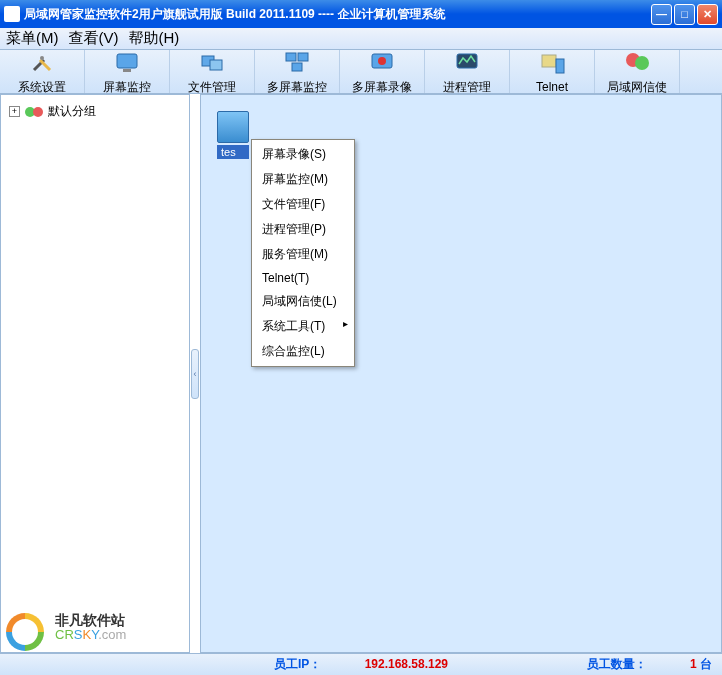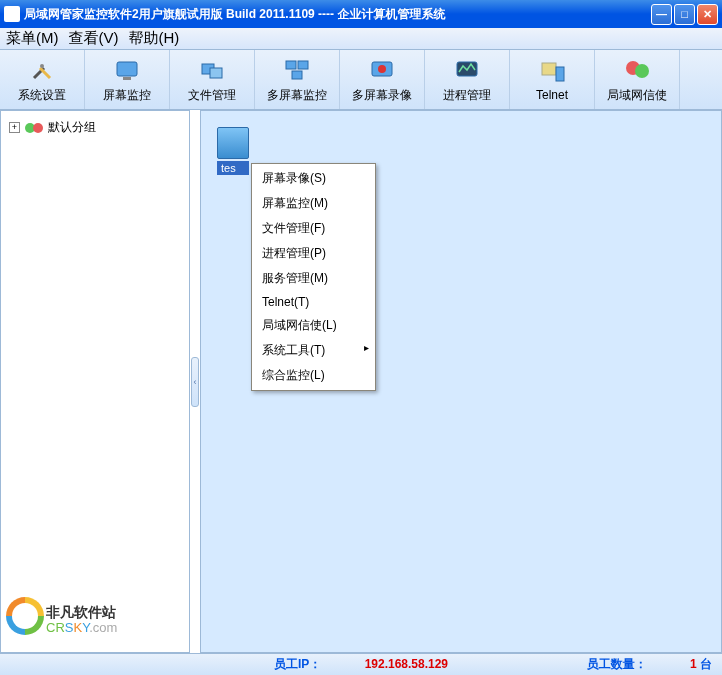--- a/index.html
+++ b/index.html
@@ -12,50 +12,50 @@
     .titlebar-text { flex: 1; white-space: nowrap; }
     .titlebar-buttons { display: flex; gap: 2px; }
     .titlebar-btn { width: 21px; height: 21px; border: 1px solid #fff; border-radius: 3px; display: flex; align-items: center; justify-content: center; font-size: 11px; font-weight: bold; color: #fff; cursor: pointer; }
     .titlebar-btn.min { background: linear-gradient(to bottom,#4e93ec,#2b6ed6); }
     .titlebar-btn.max { background: linear-gradient(to bottom,#4e93ec,#2b6ed6); }
     .titlebar-btn.close { background: linear-gradient(to bottom,#f0876b,#e14a2c); }
     
     .menubar { height: 22px; background: linear-gradient(to bottom,#eef3fb,#d7e6fb); border-bottom: 1px solid #9db9d7; display: flex; align-items: center; padding: 0 6px; font-size: 15px; gap: 10px; }
     .menubar-item { cursor: pointer; }
     
-    .toolbar { height: 60px; background: linear-gradient(to bottom,#e8f1fc,#cfe3fa); border-bottom: 1px solid #9db9d7; display: flex; }
+    .toolbar { height: 44px; background: linear-gradient(to bottom,#e8f1fc,#cfe3fa); border-bottom: 1px solid #9db9d7; display: flex; }
     .tool-btn { width: 85px; border-right: 1px solid #b9cfe8; display: flex; flex-direction: column; align-items: center; justify-content: center; font-size: 12px; cursor: pointer; gap: 3px; }
     .tool-icon { width: 28px; height: 28px; display: flex; align-items: center; justify-content: center; }
     
     .content { flex: 1; display: flex; min-height: 0; }
     .sidebar { width: 190px; background: #fff; border: 1px solid #9db9d7; display: flex; flex-direction: column; }
     .tree { padding: 6px; font-size: 12px; }
     .tree-item { display: flex; align-items: center; gap: 4px; padding: 2px; }
     .tree-expand { width: 11px; height: 11px; border: 1px solid #888; display: flex; align-items: center; justify-content: center; font-size: 9px; line-height: 1; cursor: pointer; }
     .tree-icon { width: 20px; height: 16px; }
     
     .splitter { width: 10px; display: flex; align-items: center; justify-content: center; }
     .splitter-handle { width: 8px; height: 50px; background: linear-gradient(to bottom,#e8f1fc,#cfe3fa); border: 1px solid #9db9d7; border-radius: 3px; display: flex; align-items: center; justify-content: center; font-size: 9px; color: #5577aa; cursor: pointer; }
     
     .main { flex: 1; background: #d6eaff; border: 1px solid #9db9d7; position: relative; padding: 16px; }
     .client-icon { width: 32px; height: 32px; background: linear-gradient(to bottom,#7fc4f5,#3a8dd0); border: 1px solid #2b6aa8; border-radius: 2px; }
     .client-label { background: #316ac5; color: #fff; font-size: 11px; padding: 1px 4px; margin-top: 2px; width: 32px; text-align: left; }
     
-    .context-menu { position: absolute; left: 50px; top: 52px; width: 125px; background: #fff; border: 1px solid #8a867a; box-shadow: 2px 2px 4px rgba(0,0,0,0.3); padding: 2px; font-size: 12px; }
+    .context-menu { position: absolute; left: 50px; top: 44px; width: 104px; background: #fff; border: 1px solid #8a867a; box-shadow: 2px 2px 4px rgba(0,0,0,0.3); padding: 2px; font-size: 12px; }
     .context-item { padding: 4px 18px 4px 8px; cursor: pointer; position: relative; white-space: nowrap; }
     .context-item.has-sub::after { content: "▸"; position: absolute; right: 4px; top: 4px; font-size: 10px; }
     
     .statusbar { height: 22px; background: linear-gradient(to bottom,#e8f1fc,#cfe3fa); border-top: 1px solid #9db9d7; display: flex; align-items: center; font-size: 12px; padding: 0 10px; position: relative; }
     .status-left { flex: 1; color: #0054e3; font-weight: bold; }
     .status-center { position: absolute; left: 50%; transform: translateX(-50%); }
     .status-right { }
     .status-red { color: #d00; font-weight: bold; margin-left: 40px; }
     .status-blue { color: #0054e3; font-weight: bold; }
     
-    .watermark { position: absolute; left: 6px; bottom: 40px; display: flex; align-items: flex-end; gap: 2px; font-size: 13px; pointer-events: none; }
+    .watermark { position: absolute; left: 6px; bottom: 24px; display: flex; align-items: flex-start; gap: 11px; font-size: 13px; pointer-events: none; }
     .watermark-logo { width: 38px; height: 38px; border-radius: 50%; background: conic-gradient(#f6c033 0 90deg,#6fc044 90deg 180deg,#3aa0e0 180deg 270deg,#f18a2b 270deg 360deg); display:flex;align-items:center;justify-content:center; }
     .watermark-logo-inner{ width:26px;height:26px;border-radius:50%;background:#fff; }
     .watermark-text { display:flex;flex-direction:column;line-height:1.1; }
     .watermark-cn { font-weight:bold; color:#333; font-size:14px; }
     .wm-green{color:#6fc044;} .wm-blue{color:#3aa0e0;} .wm-orange{color:#f18a2b;} .wm-gray{color:#aaa;}
   </style>
 </head>
 <body>
 
 <div class="window">

